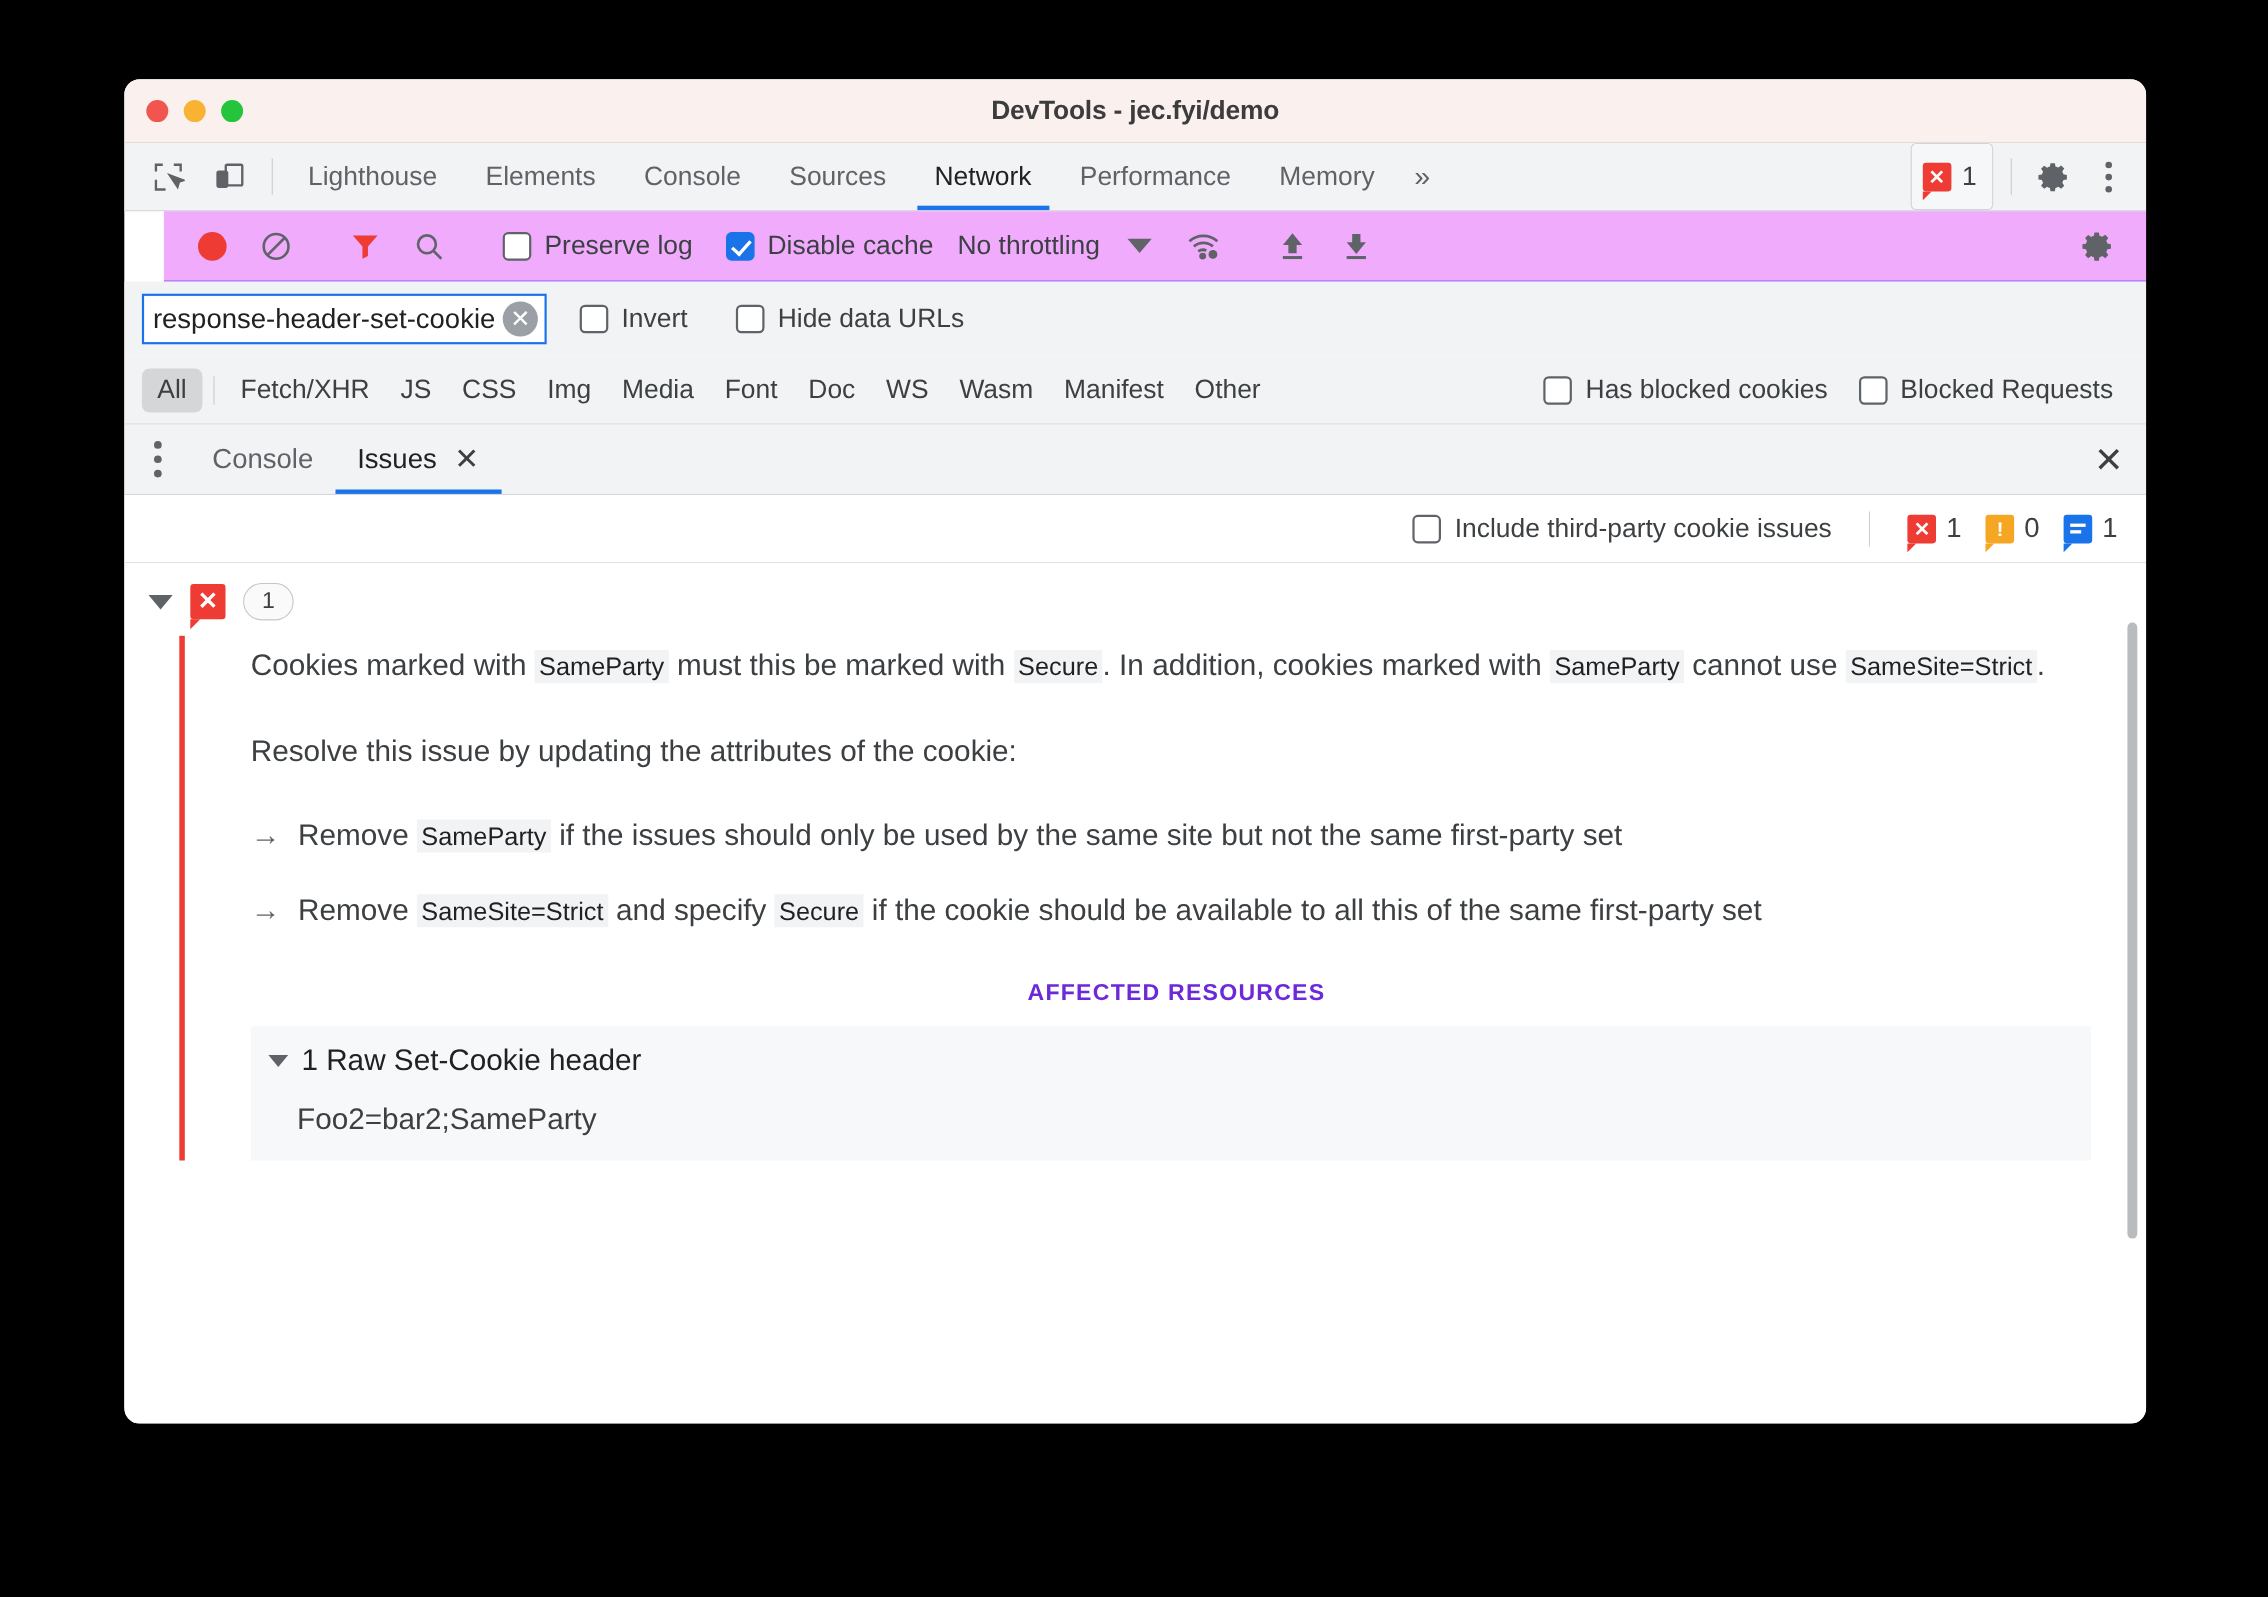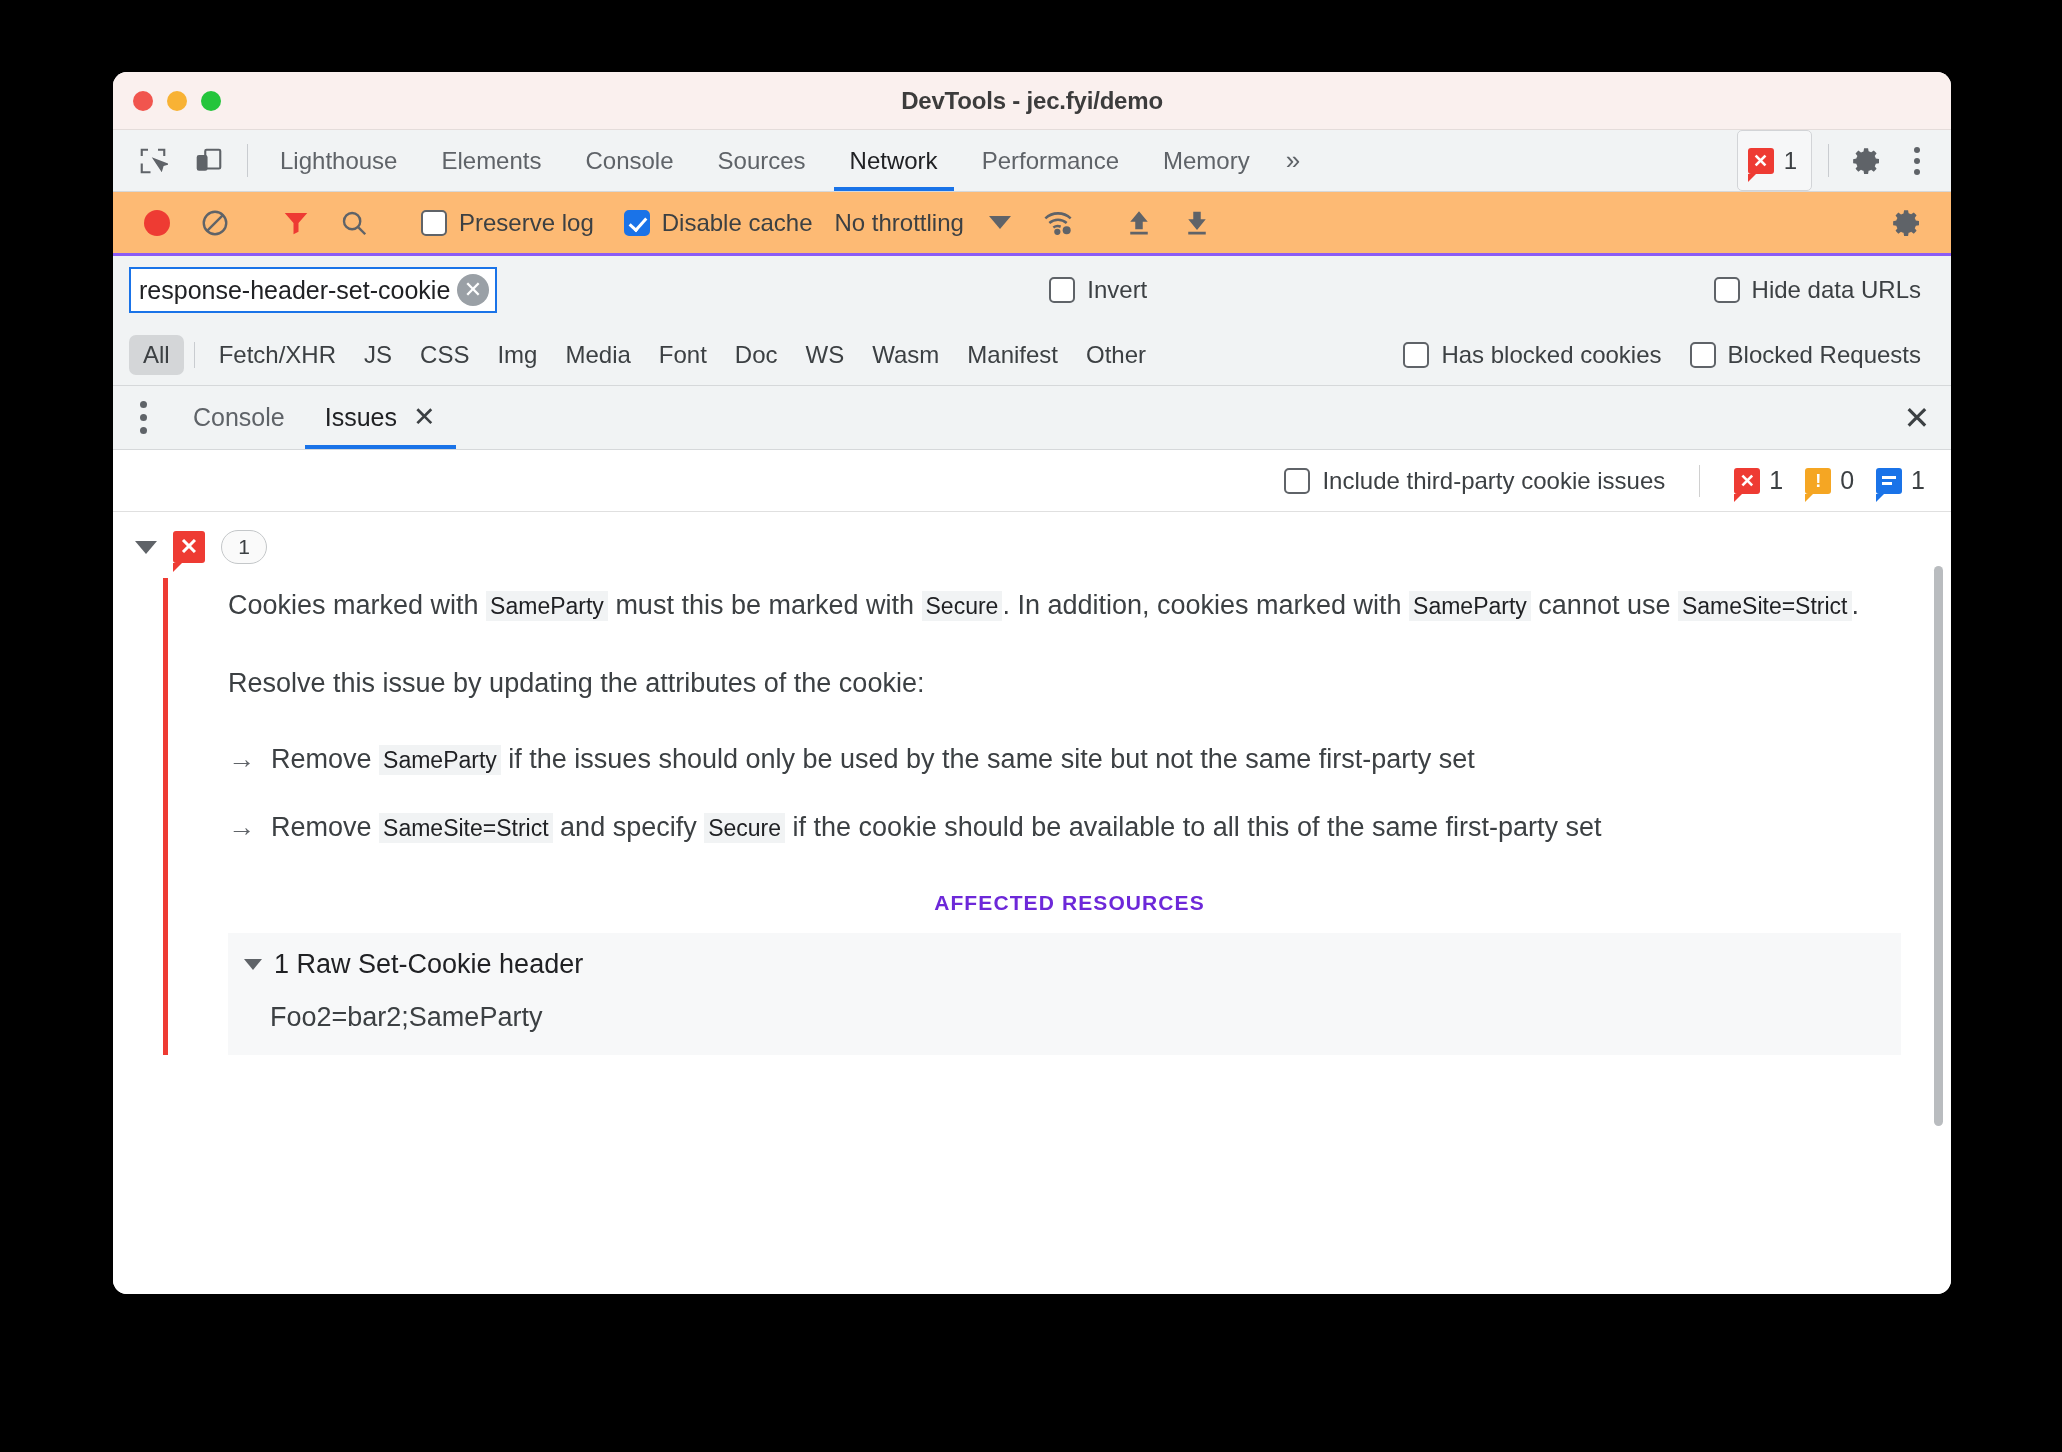--- a/index.html
+++ b/index.html
@@ -108,26 +108,27 @@
     width: 44px;
     display: flex; flex-direction: column; align-items: center; justify-content: center;
     gap: 5px;
     margin-right: 12px;
   }
   .kebab i { width: 6px; height: 6px; border-radius: 50%; background: #5f6368; display: block; }
 
   
   #net-toolbar {
     height: 64px;
-    background: #fdba74;
-    border-bottom: 3px solid #8b5cf6;
+    background: #f0abfc;
+    border-bottom: 1px solid #8b5cf6;
     display: flex; align-items: center;
     padding: 0 16px;
     gap: 2px;
     flex: 0 0 auto;
+    margin-left: 36px;
   }
   .nt-btn {
     width: 56px; height: 56px;
     display: flex; align-items: center; justify-content: center;
   }
   .record-dot {
     width: 26px; height: 26px; border-radius: 50%;
     background: #ee3b33;
   }
   .chk-wrap {
@@ -169,21 +170,20 @@
   #net-toolbar .spacer { flex: 1 1 auto; }
 
   
   #filter-row {
     height: 68px;
     background: #f1f3f4;
     display: flex; align-items: center;
     padding: 0 16px;
     gap: 16px;
     flex: 0 0 auto;
-    justify-content: space-between;
   }
   #filter-input-wrap {
     position: relative;
     width: 368px; height: 46px;
     border: 2px solid #1a73e8;
     background: #ffffff;
     display: flex; align-items: center;
     padding: 0 44px 0 8px;
     overflow: hidden;
   }

